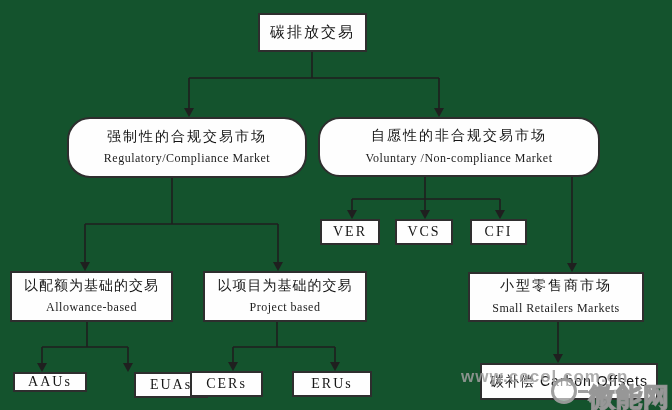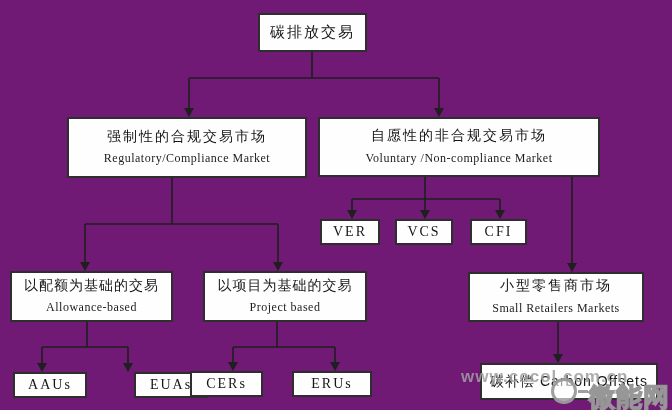--- a/index.html
+++ b/index.html
@@ -1,18 +1,18 @@
 <!DOCTYPE html>
 <html><head>
 <meta charset="utf-8">
 <style>
   html,body{margin:0;padding:0;background:#ffffff;}
   #stage{
     position:relative;width:672px;height:410px;overflow:hidden;
-    background:#701a75;
+    background:#14532d;
     font-family:"Liberation Sans",sans-serif;
   }
   #connectors{position:absolute;left:0;top:0;z-index:1;}
   .node{
     position:absolute;z-index:2;background:#fefefe;
     border:2px solid #2e2e2e;box-sizing:border-box;
     display:flex;flex-direction:column;align-items:center;justify-content:center;
     color:#141414;text-align:center;
   }
   .zh{
@@ -91,26 +91,26 @@
       <path d="M228,362 h10 l-5,9 z"></path>
       <path d="M330,362 h10 l-5,9 z"></path>
       <path d="M553,354 h10 l-5,9 z"></path>
     </g>
   </svg>
 
   <div class="node" id="node-root" style="left:258px;top:13px;width:109px;height:39px;">
     <span class="zh">碳排放交易</span>
   </div>
 
-  <div class="node" style="left:67px;top:117px;width:240px;height:61px;">
+  <div class="node" style="left:67px;top:117px;width:240px;height:61px;border-radius:23px;">
     <span class="zh">强制性的合规交易市场</span>
     <span class="en">Regulatory/Compliance Market</span>
   </div>
 
-  <div class="node" style="left:318px;top:117px;width:282px;height:60px;">
+  <div class="node" style="left:318px;top:117px;width:282px;height:60px;border-radius:22px;">
     <span class="zh">自愿性的非合规交易市场</span>
     <span class="en">Voluntary /Non-compliance Market</span>
   </div>
 
   <div class="node small" style="left:320px;top:219px;width:60px;height:26px;">
     <span class="acro">VER</span>
   </div>
   <div class="node small" style="left:395px;top:219px;width:58px;height:26px;">
     <span class="acro">VCS</span>
   </div>
@@ -126,21 +126,21 @@
   <div class="node" style="left:203px;top:271px;width:164px;height:51px;">
     <span class="zh" style="letter-spacing:1px;">以项目为基础的交易</span>
     <span class="en">Project based</span>
   </div>
 
   <div class="node" style="left:468px;top:272px;width:176px;height:50px;">
     <span class="zh">小型零售商市场</span>
     <span class="en">Small Retailers Markets</span>
   </div>
 
-  <div class="node small" style="left:13px;top:372px;width:74px;height:26px;justify-content:center;">
+  <div class="node small" style="left:13px;top:372px;width:74px;height:20px;justify-content:center;">
     <span class="acro">AAUs</span>
   </div>
   <div class="node small" style="left:102px;top:372px;width:74px;height:26px;margin-left:32px;">
     <span class="acro">EUAs</span>
   </div>
   <div class="node small" style="left:190px;top:371px;width:73px;height:26px;">
     <span class="acro">CERs</span>
   </div>
   <div class="node small" style="left:292px;top:371px;width:80px;height:26px;">
     <span class="acro">ERUs</span>

